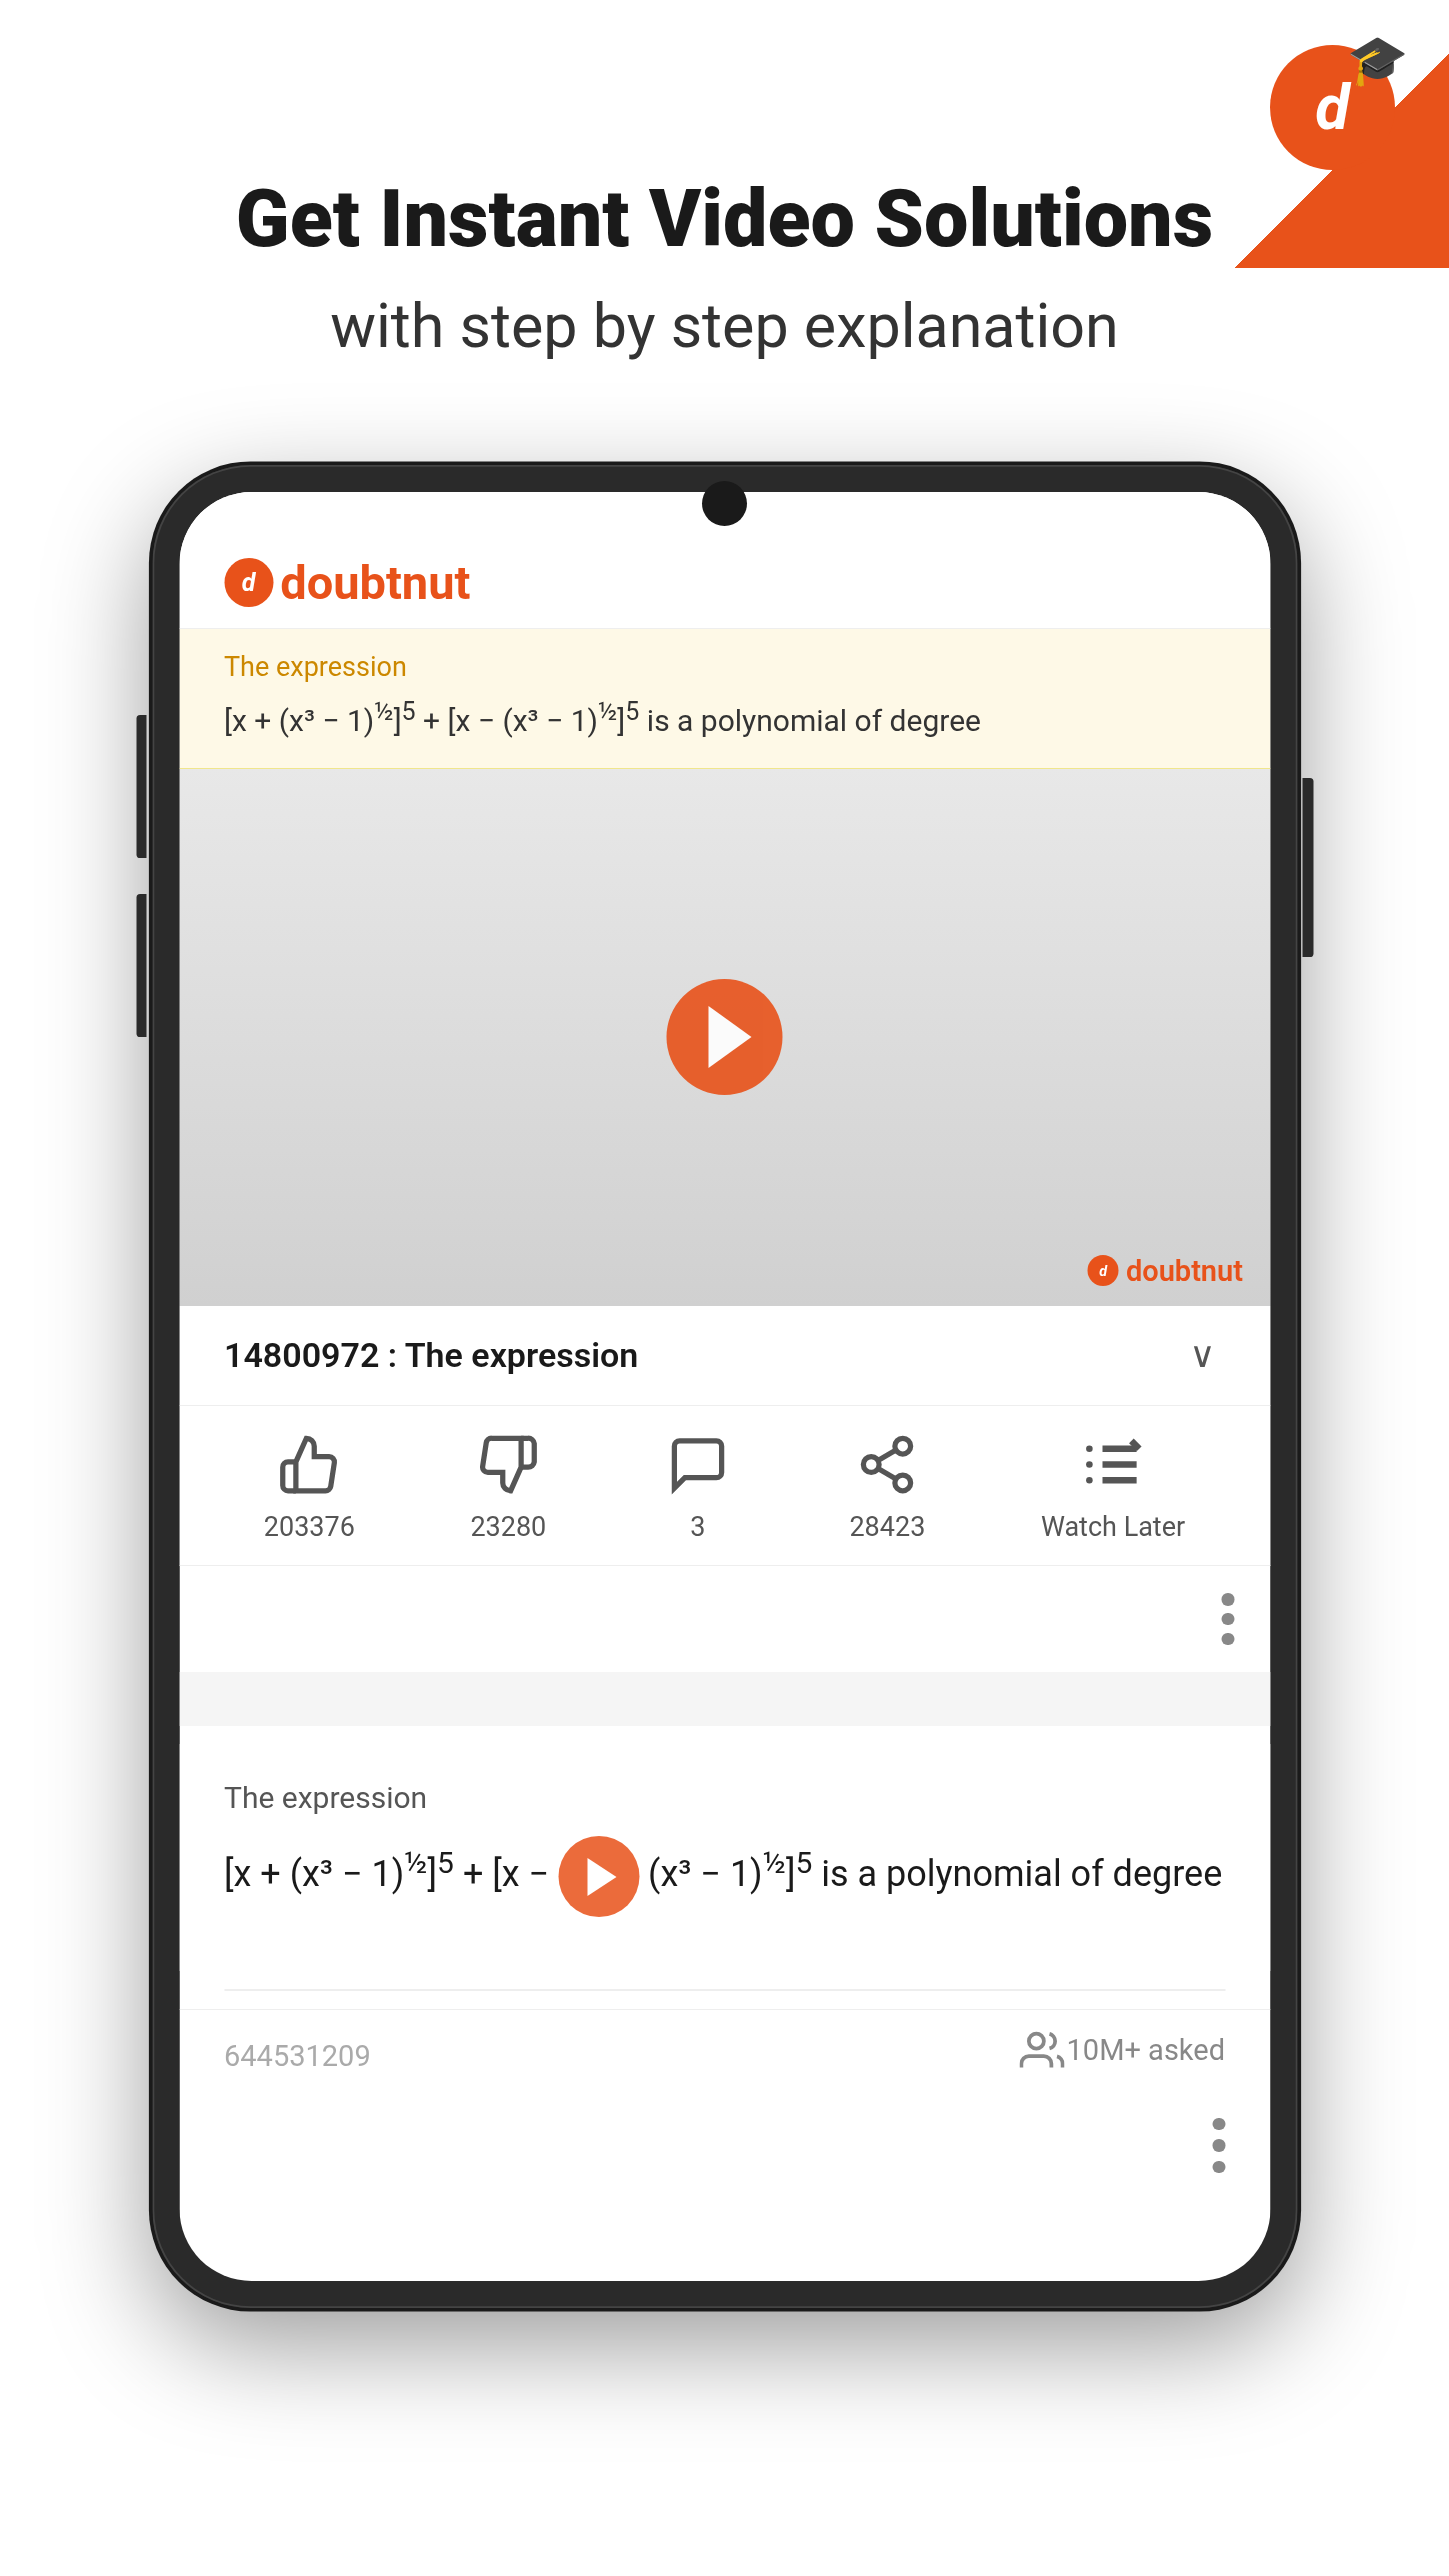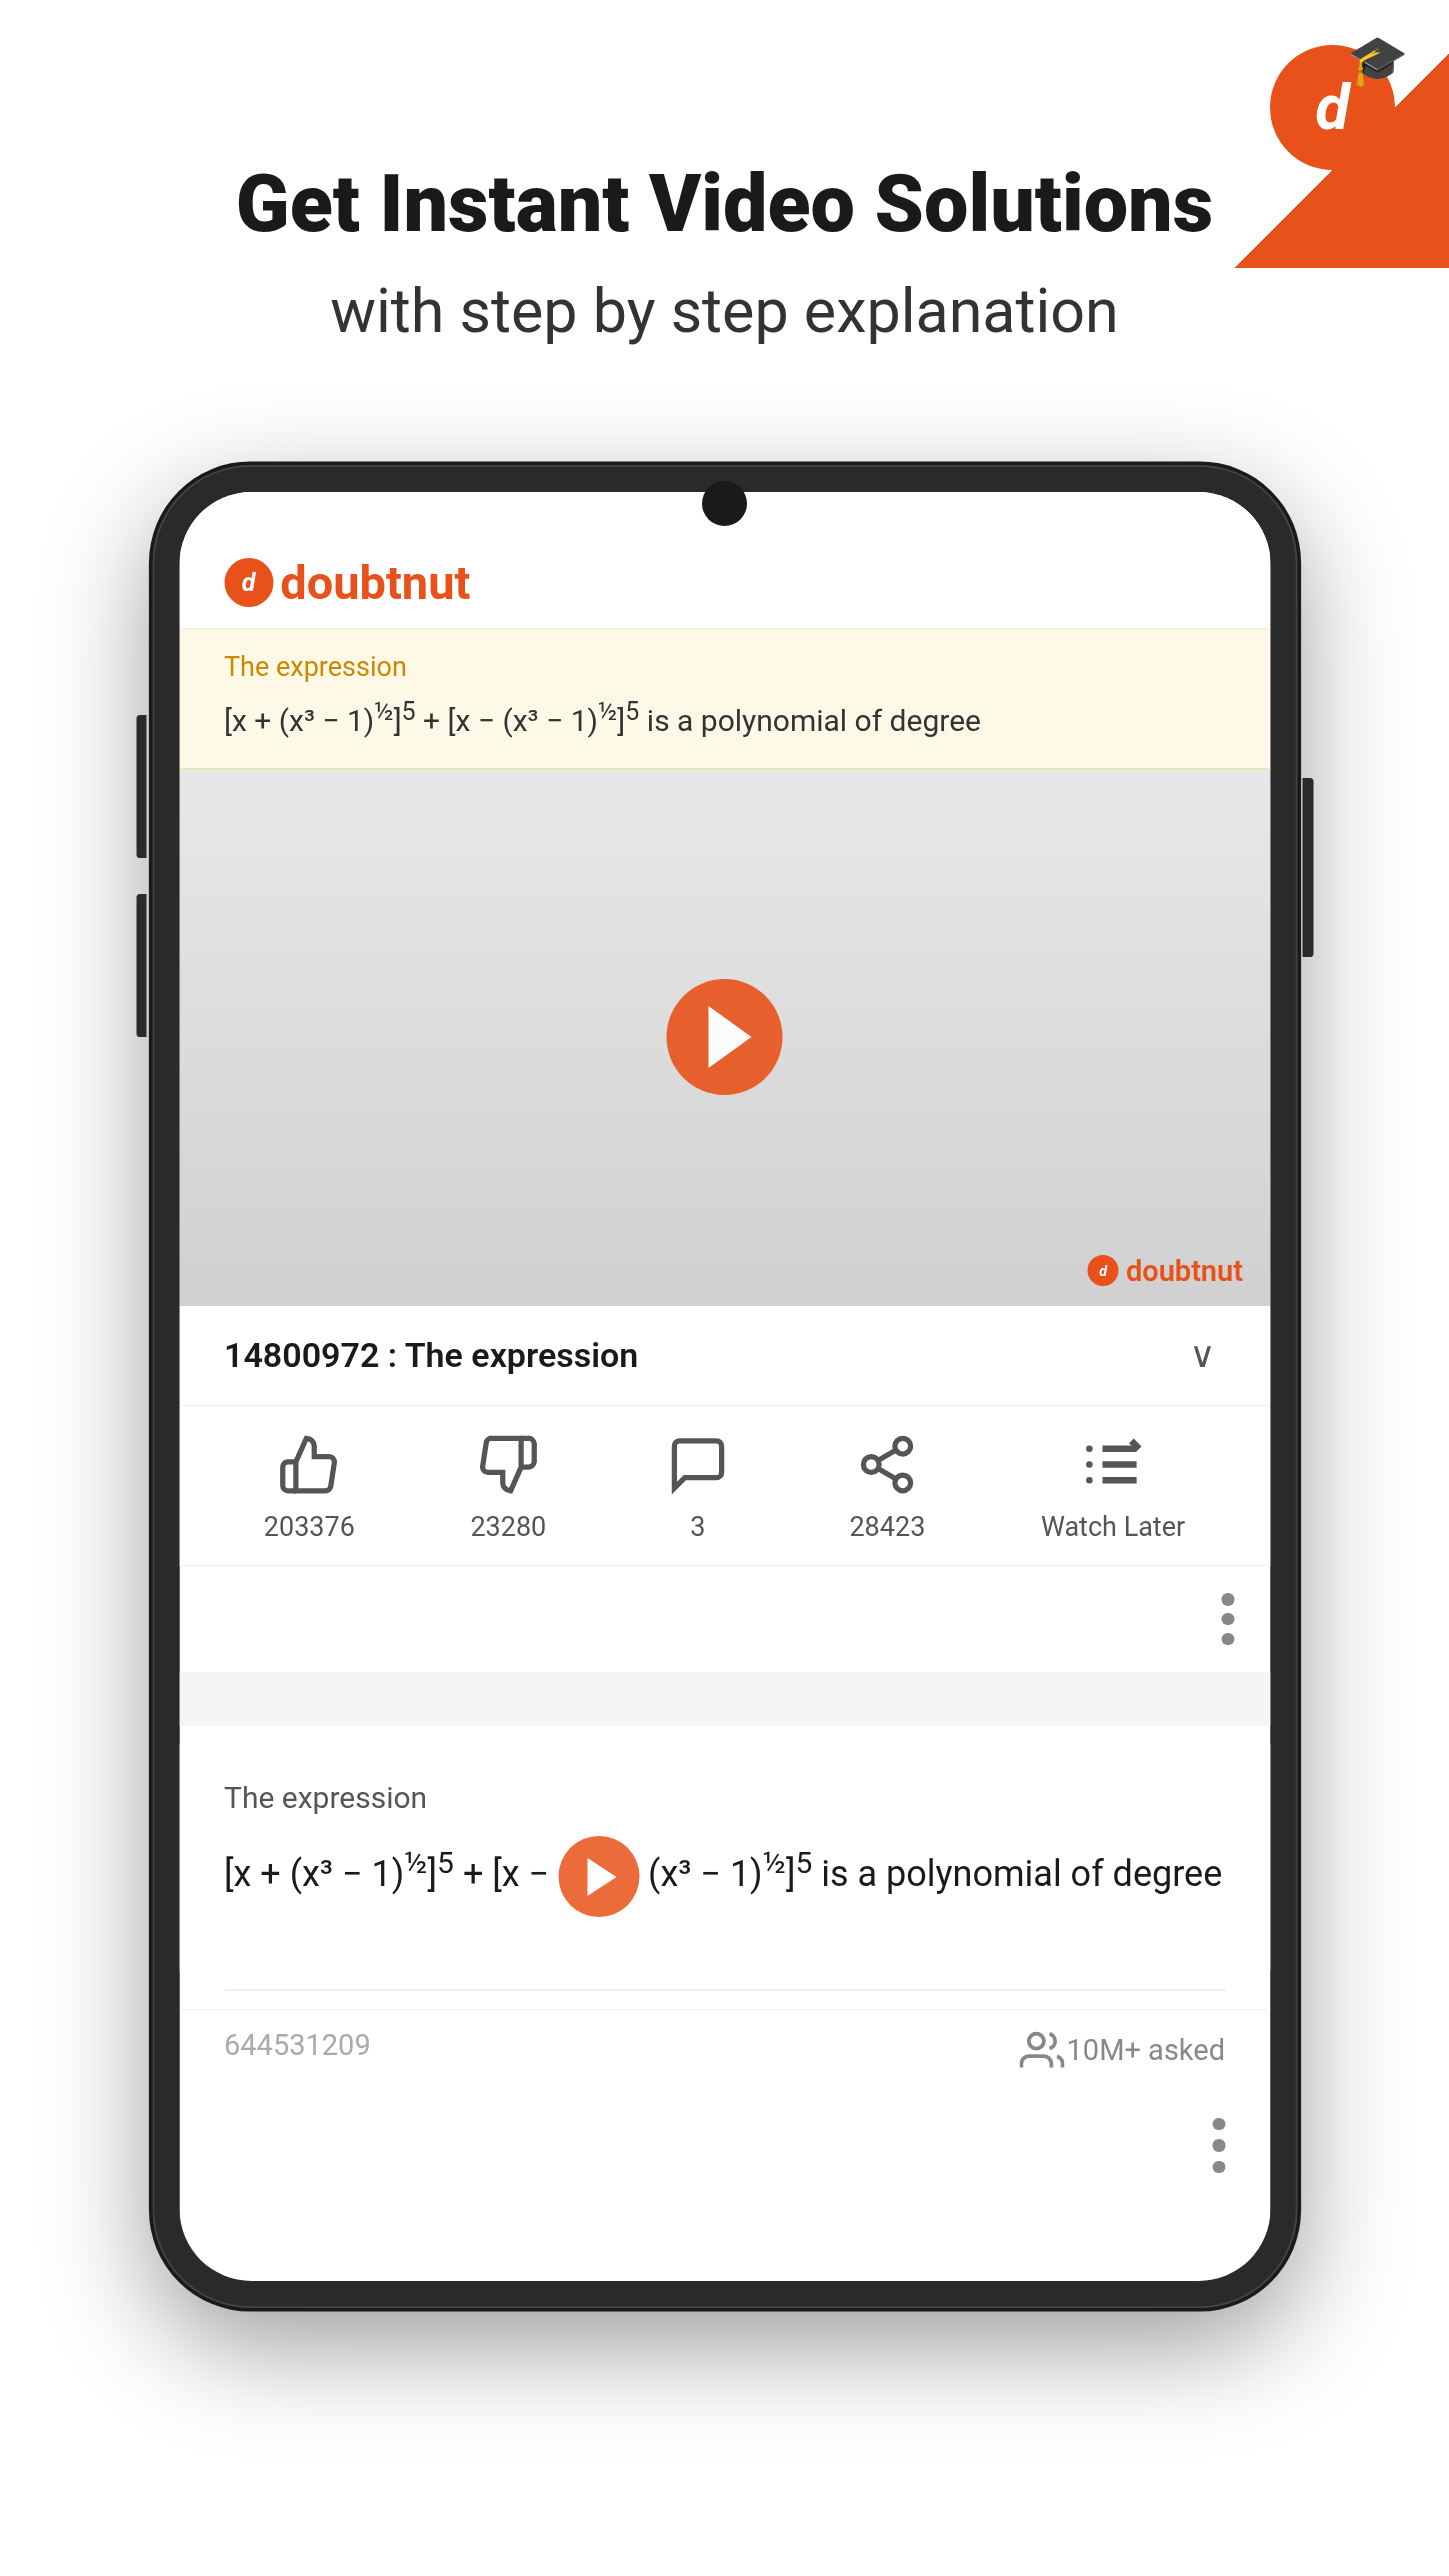--- a/index.html
+++ b/index.html
@@ -60,21 +60,21 @@
     .grad-cap {
       position: absolute;
       top: -13.4px;
       right: -13.4px;
       font-size: 49px;
     }
 
     
     .header-section {
       position: absolute;
-      top: 161px;
+      top: 176px;
       left: 0;
       right: 0;
       text-align: center;
       padding: 0 72px;
       z-index: 2;
     }
 
     .main-title {
       font-size: 79px;
       font-weight: 900;
@@ -401,21 +401,21 @@
       border-left: 29px solid white;
       border-top: 19.7px solid transparent;
       border-bottom: 19.7px solid transparent;
       margin-left: 7.2px;
     }
 
     
     .question-footer {
       padding: 18px 45px 27px;
       display: flex;
-      align-items: flex-start;
+      align-items: flex-end;
       justify-content: space-between;
       border-top: 0.9px solid #eeeeee;
       margin-top: 18px;
     }
 
     .question-id {
       font-size: 29px;
       color: #aaa;
     }
 

